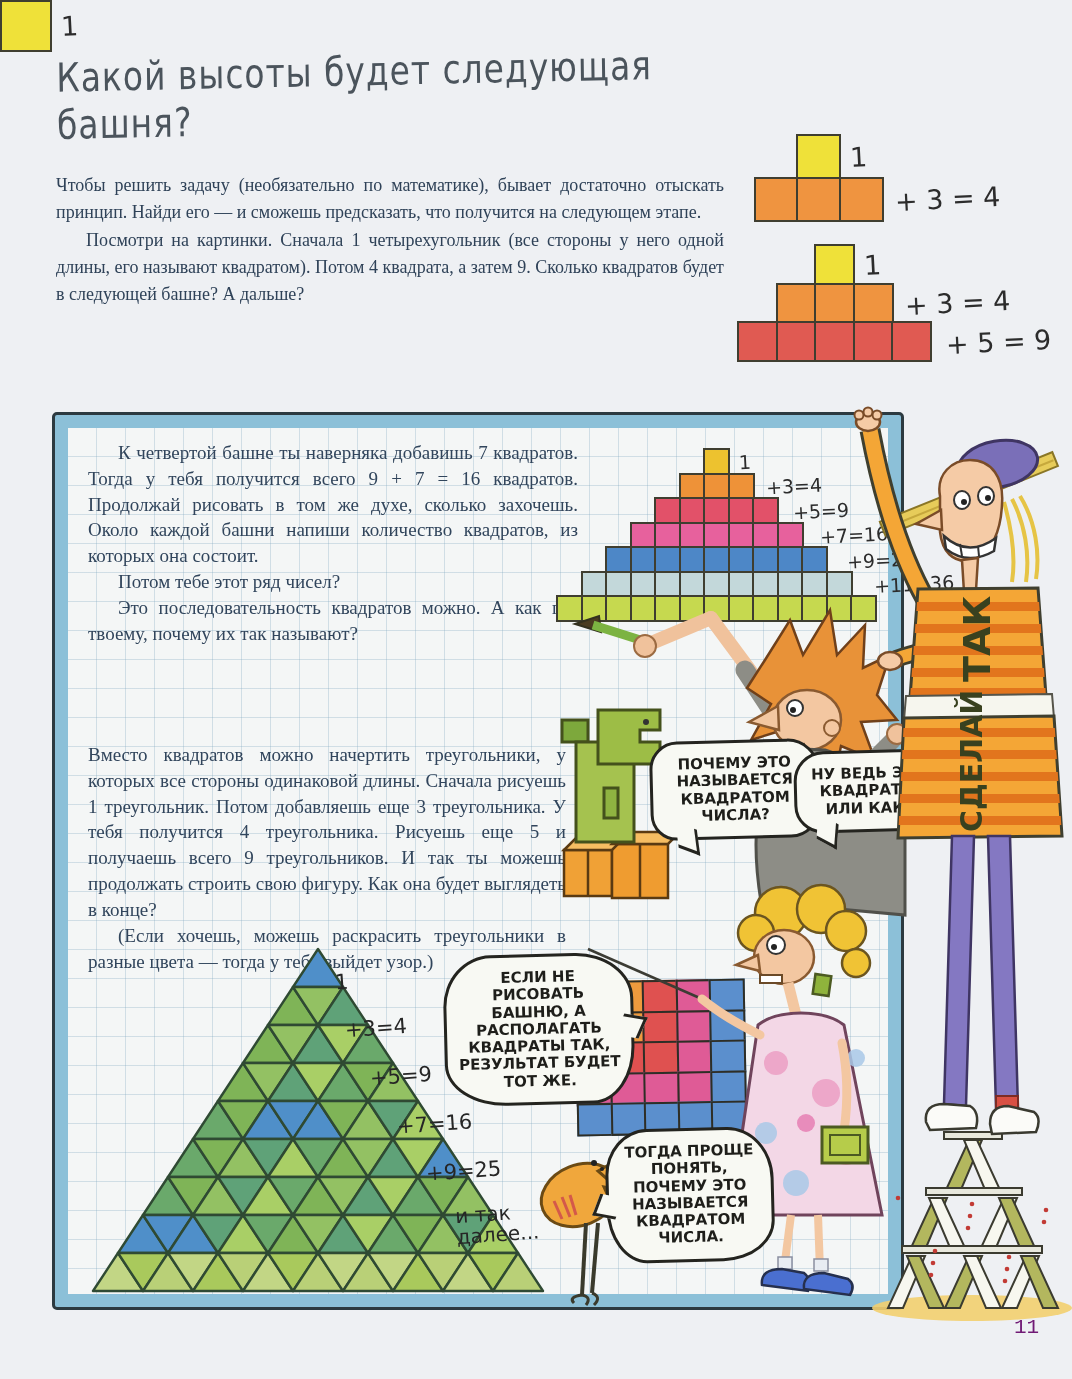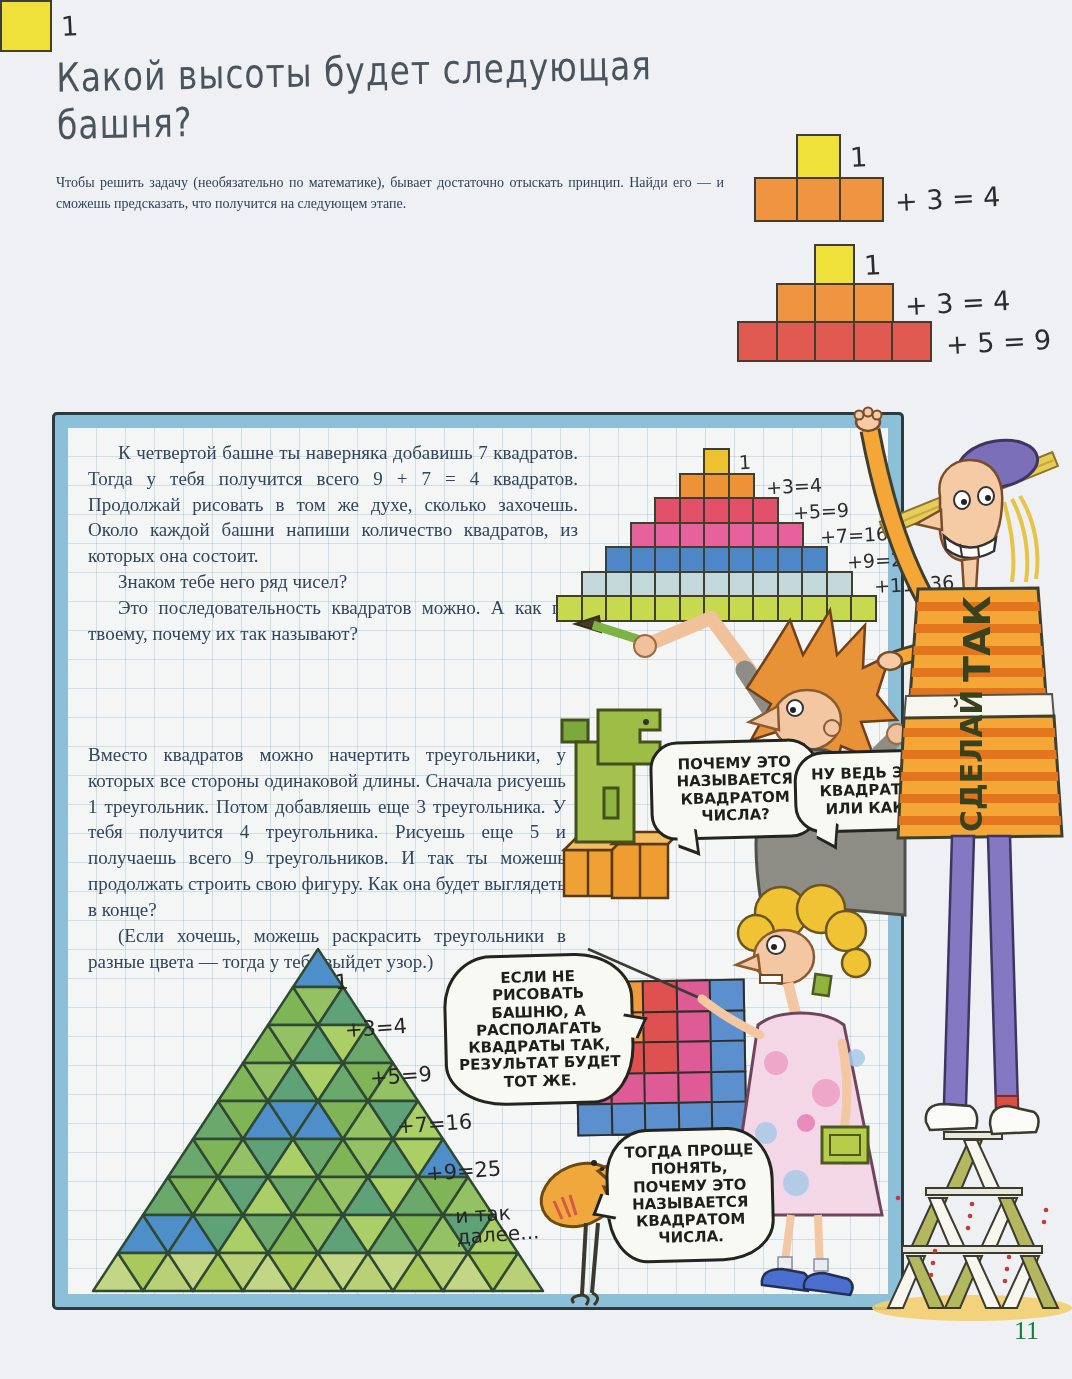--- a/index.html
+++ b/index.html
@@ -8,21 +8,21 @@
     background:#eef0f3;
     font-family:"Liberation Serif",serif;
   }
   .abs{position:absolute;}
   
   .page-title{
     left:56px;top:54px;width:760px;
     font-family:"DejaVu Sans",sans-serif;font-size:34px;color:#4b545c;
     letter-spacing:1px;transform:scale(.97,1.18) rotate(-1deg);transform-origin:left top;
   }
-  .intro{left:56px;top:172px;width:668px;font-size:14px;line-height:1.52;color:#2f4258;text-align:justify;}
+  .intro{left:56px;top:172px;width:668px;font-size:18px;line-height:1.52;color:#2f4258;text-align:justify;}
   .intro p,.boxtext p{margin:0;}
   .ind{text-indent:30px;}
   
   .tower{position:absolute;}
   .trow{position:relative;display:flex;justify-content:center;}
   .trow+.trow{margin-top:-2.5px;}
   .tseg{display:flex;}
   .tcell{box-sizing:border-box;border:2.5px solid #3f3e30;}
   .tcell+.tcell{margin-left:-2.5px;}
   .tlabel{
@@ -75,29 +75,30 @@
   .gcell+.gcell{margin-left:-2.5px;}
   
   svg{overflow:visible;}
   #charBoy{left:477px;top:172px;z-index:3;}
   #charCreature{left:478px;top:262px;z-index:3;}
   #charGirl{left:628px;top:455px;z-index:5;}
   #charBird{left:460px;top:705px;z-index:5;}
   #triSvg{position:absolute;left:20px;top:518px;z-index:2;}
   #charMan{left:840px;top:404px;z-index:7;}
   #cardSvg{left:868px;top:1128px;z-index:6;}
-  .page-number{left:1014px;top:1316px;font-size:26px;color:#15803d;font-family:Liberation Serif, serif;}
+  .page-number{left:1014px;top:1316px;font-size:21px;color:#701a75;font-family:Liberation Mono, monospace;}
 </style>
 </head>
 <body>
 
 <div class="abs page-title">Какой высоты будет следующая башня?</div>
 
 <div class="abs intro">
     <p>Чтобы решить задачу (необязательно по математике), бывает достаточно отыскать принцип. Найди его — и сможешь предсказать, что получится на следующем этапе.</p>
+    <p class="ind">Посмотри на картинки. Сначала 1 четырехугольник (все стороны у него одной длины, его называют квадратом). Потом 4 квадрата, а затем 9. Сколько квадратов будет в следующей башне? А дальше?</p>
   </div>
 
 <div class="towers-top">
   <div id="tw1" class="tower">
       <div class="trow" style="width: 52px; height: 52px;">
         <div class="tseg">
           <div class="tcell" style="width: 52px; height: 52px; background: rgb(239, 225, 57);"></div>
         </div>
         <div class="tlabel" style="left: 61px;">1</div>
       </div>
@@ -143,22 +144,22 @@
         </div>
         <div class="tlabel" style="left: 214px;">+ 5 = 9</div>
       </div>
     </div>
 </div>
 
 <div id="box" class="abs">
   <div id="boxInner">
 
     <div id="p1" class="boxtext">
-        <p class="ind">К четвертой башне ты наверняка добавишь 7 квадратов. Тогда у тебя получится всего 9 + 7 = 4 квадратов. Продолжай рисовать в том же духе, сколько захочешь. Около каждой башни напиши количество квадратов, из которых она состоит.</p>
-        <p class="ind">Знаком тебе него ряд чисел?</p>
+        <p class="ind">К четвертой башне ты наверняка добавишь 7 квадратов. Тогда у тебя получится всего 9 + 7 = 16 квадратов. Продолжай рисовать в том же духе, сколько захочешь. Около каждой башни напиши количество квадратов, из которых она состоит.</p>
+        <p class="ind">Потом тебе этот ряд чисел?</p>
         <p class="ind">Это последовательность квадратов можно. А как по-твоему, почему их так называют?</p>
       </div>
     <div id="p2" class="boxtext">
         <p>Вместо квадратов можно начертить треугольники, у которых все стороны одинаковой длины. Сначала рисуешь 1 треугольник. Потом добавляешь еще 3 треугольника. У тебя получится 4 треугольника. Рисуешь еще 5 и получаешь всего 9 треугольников. И так ты можешь продолжать строить свою фигуру. Как она будет выглядеть в конце?</p>
         <p class="ind">(Если хочешь, можешь раскрасить треугольники в разные цвета — тогда у тебя выйдет узор.)</p>
       </div>
 
     <div id="boxTower" class="tower" style="left:473px;top:20px;z-index:3;">
         <div class="trow" style="width: 351px; height: 27px;">
           <div class="tseg">

